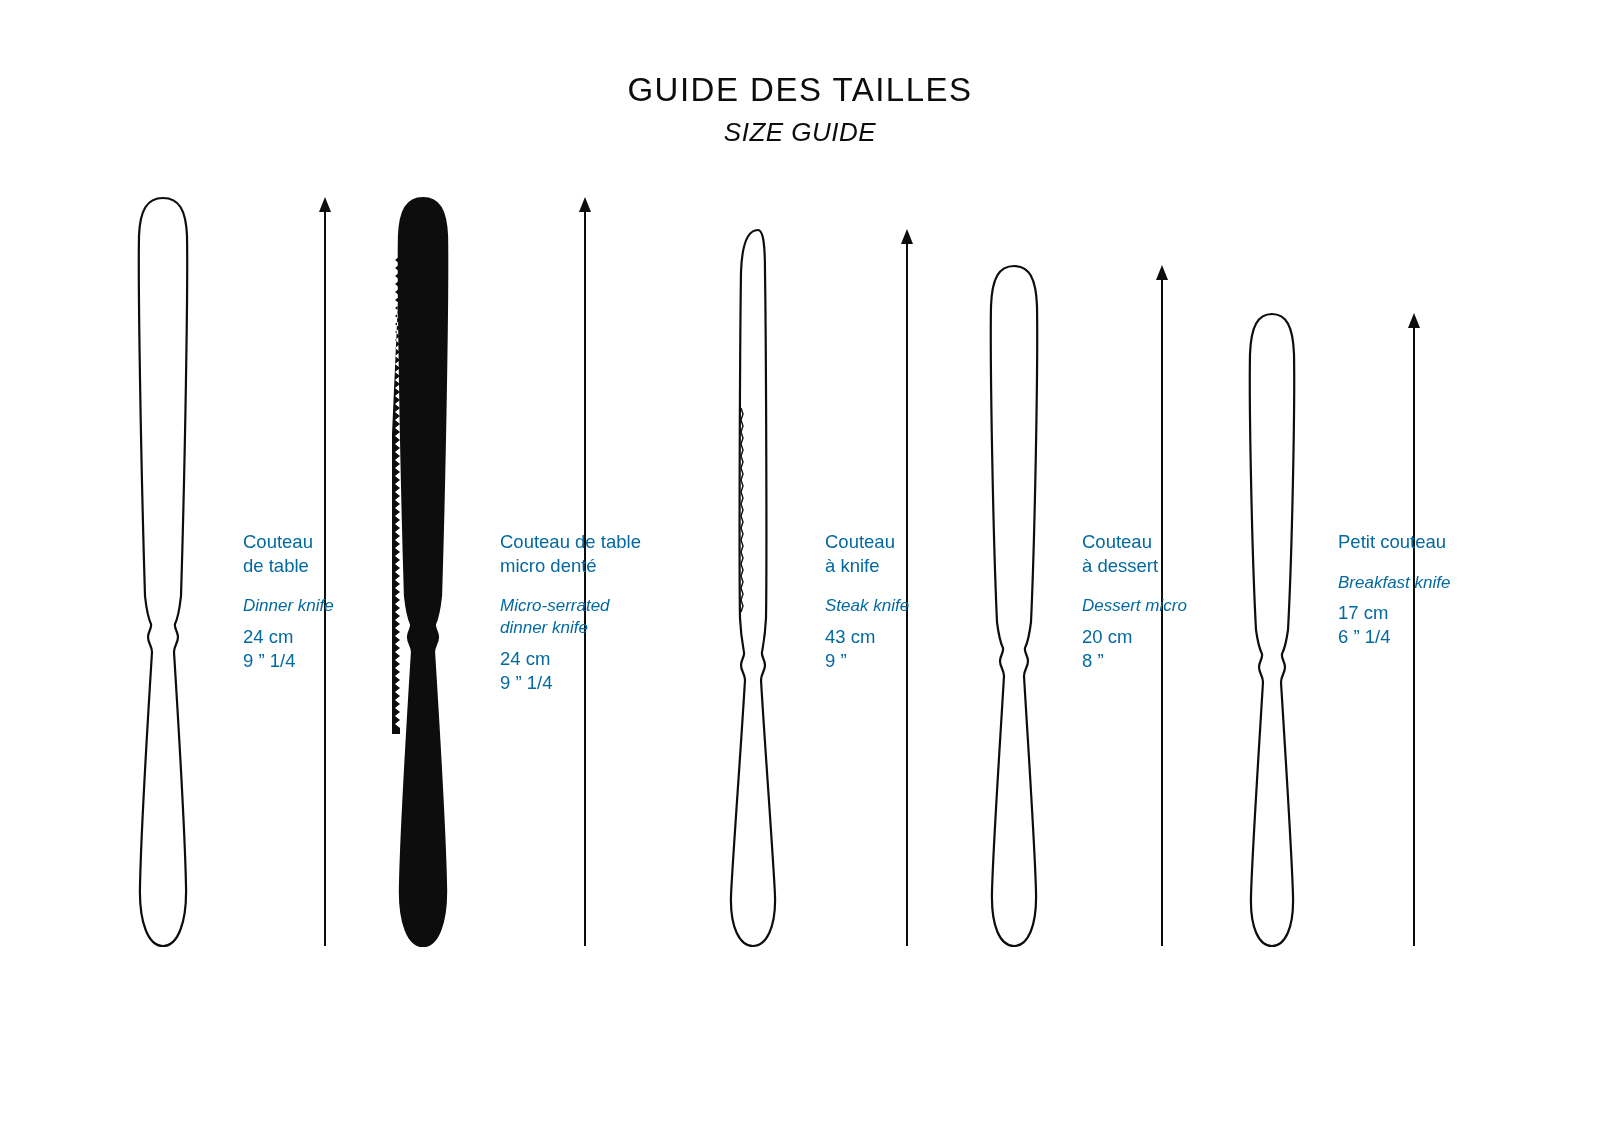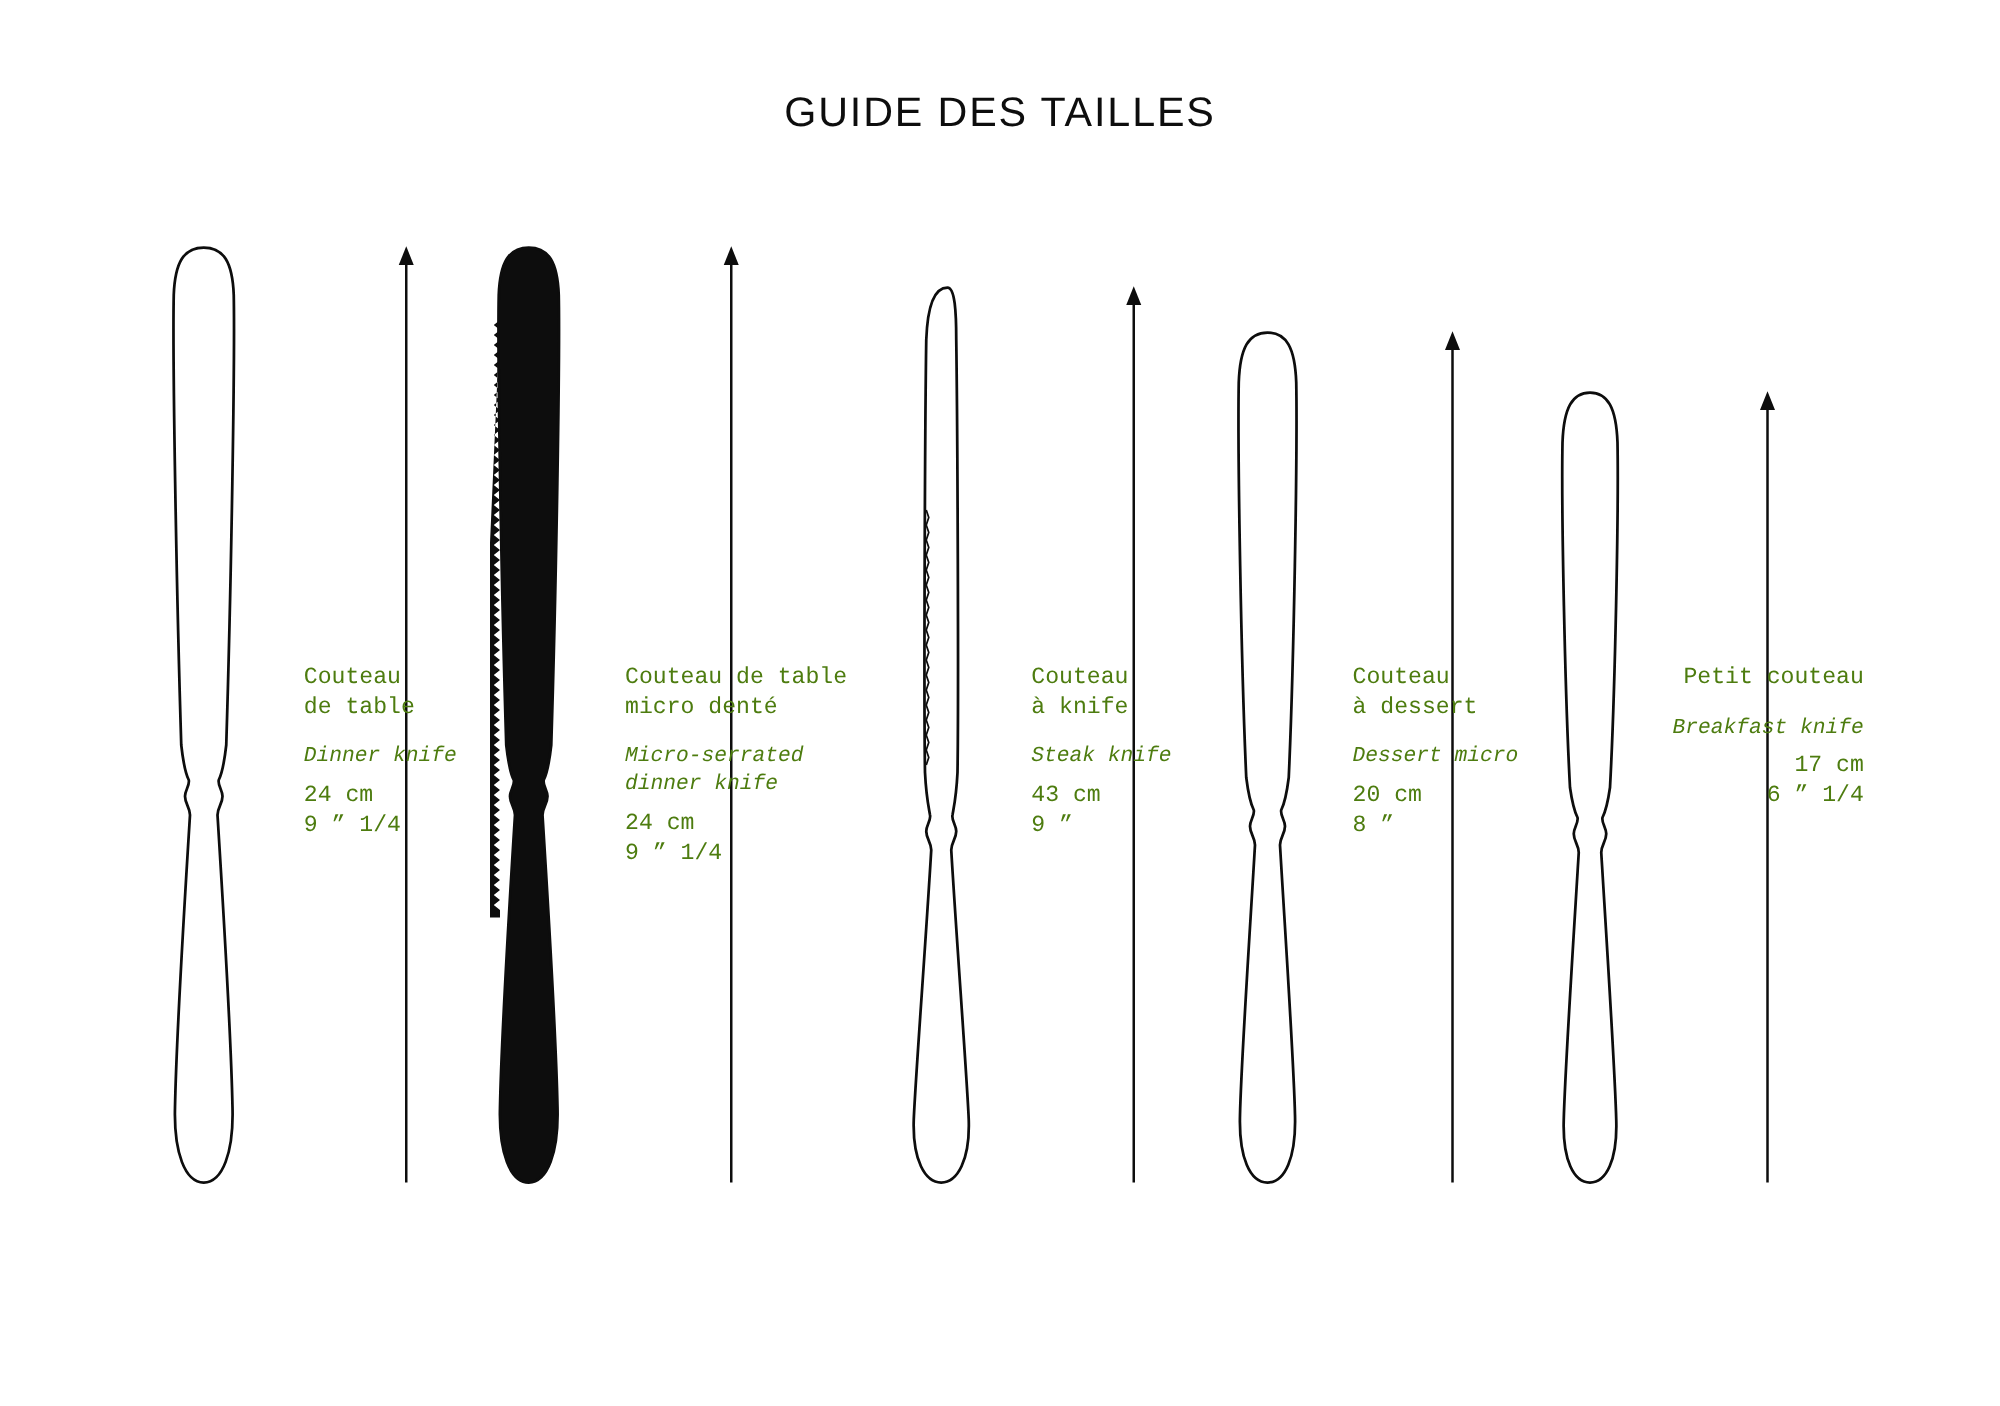--- a/index.html
+++ b/index.html
@@ -56,23 +56,22 @@
   }
   .arrow-wrap {
     position: absolute;
   }
   .arrow-wrap svg { display: block; }
 
   .caption {
     position: absolute;
     font-size: 18.5px;
     line-height: 1.28;
-    color: #4d7c0f;
+    color: #0369a1;
     white-space: nowrap;
-    font-family: Liberation Mono, monospace;
   }
   .caption .fr {
     font-size: 18.5px;
   }
   .caption .en {
     font-style: italic;
     font-size: 17px;
     margin-top: 18px;
   }
   .caption .dims {
@@ -81,20 +80,21 @@
   }
   .caption .dims div { line-height: 1.3; }
 </style>
 </head>
 <body>
 
 <div class="page">
 
   <div class="titles">
     <div class="title-fr">GUIDE DES TAILLES</div>
+    <div class="title-en">SIZE GUIDE</div>
   </div>
 
   <div class="knife-col" style="left:110px;">
     <div class="knife-art" style="left:8px; top:196px;">
       <svg width="90" height="754" viewBox="0 0 90 754">
         <path d="M45 2
                  C 29 2, 22 14, 21 40
                  C 20 90, 23 270, 27 400
                  C 29 418, 31 424, 33 428
                  C 34 432, 30 436, 30 441
@@ -262,21 +262,21 @@
                  C 62 244, 65 96, 64 42
                  C 63 14, 56 2, 42 2 Z" fill="none" stroke="#0d0d0d" stroke-width="2.2"></path>
       </svg>
     </div>
     <div class="arrow-wrap" style="left:182px; top:312px;">
       <svg width="20" height="638" viewBox="0 0 20 638">
         <line x1="10" y1="8" x2="10" y2="634" stroke="#0d0d0d" stroke-width="2"></line>
         <path d="M10 1 L4 16 L16 16 Z" fill="#0d0d0d"></path>
       </svg>
     </div>
-    <div class="caption" style="left:116px; top:530px;text-align:right;">
+    <div class="caption" style="left:116px; top:530px;">
       <div class="fr">Petit couteau</div>
       <div class="en">Breakfast knife</div>
       <div class="dims">
         <div>17 cm</div>
         <div>6 ” 1/4</div>
       </div>
     </div>
   </div>
 
 </div>

